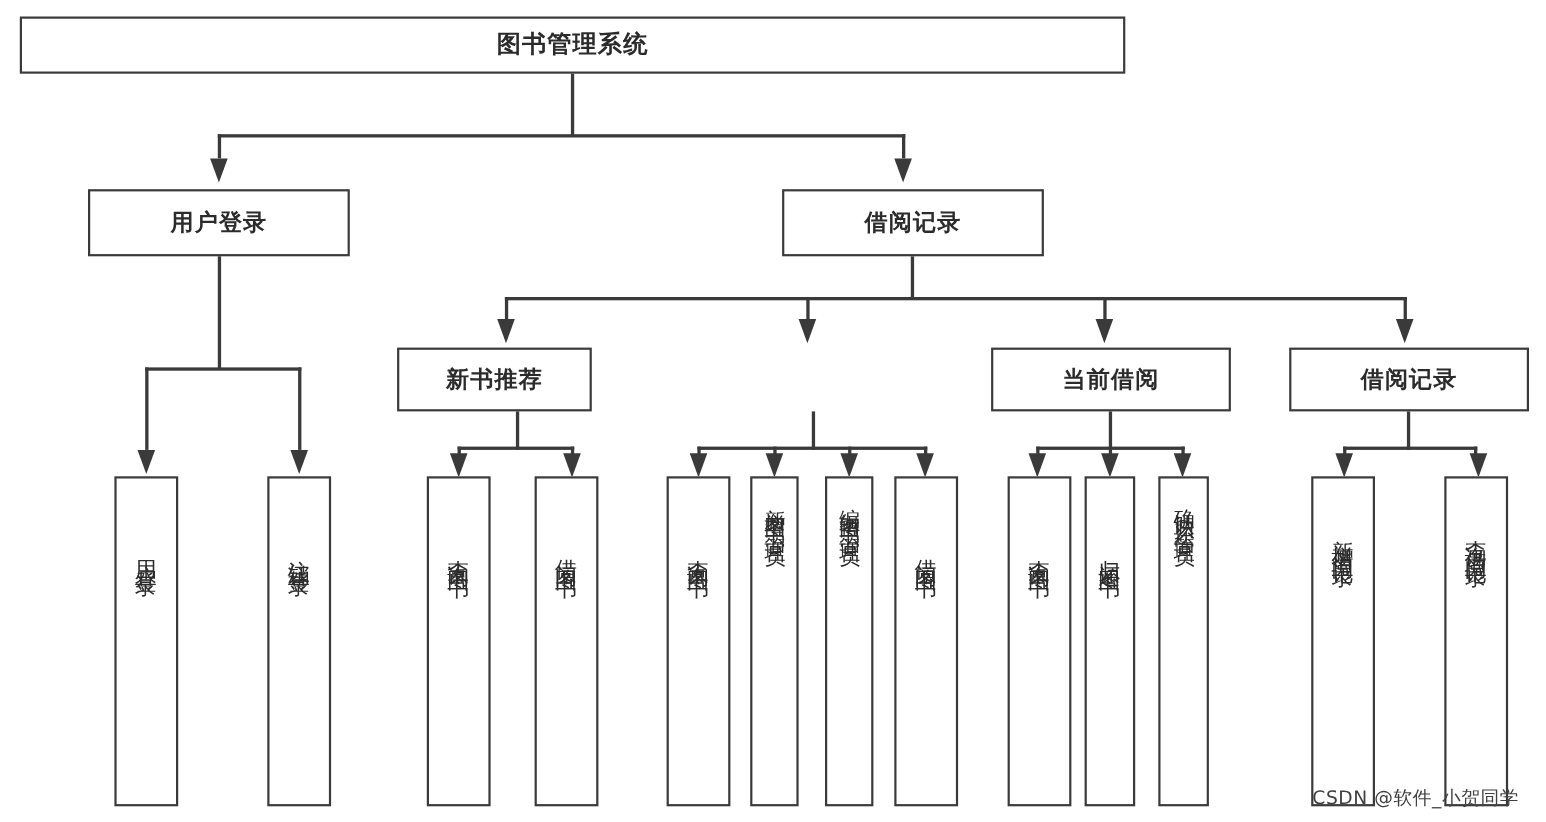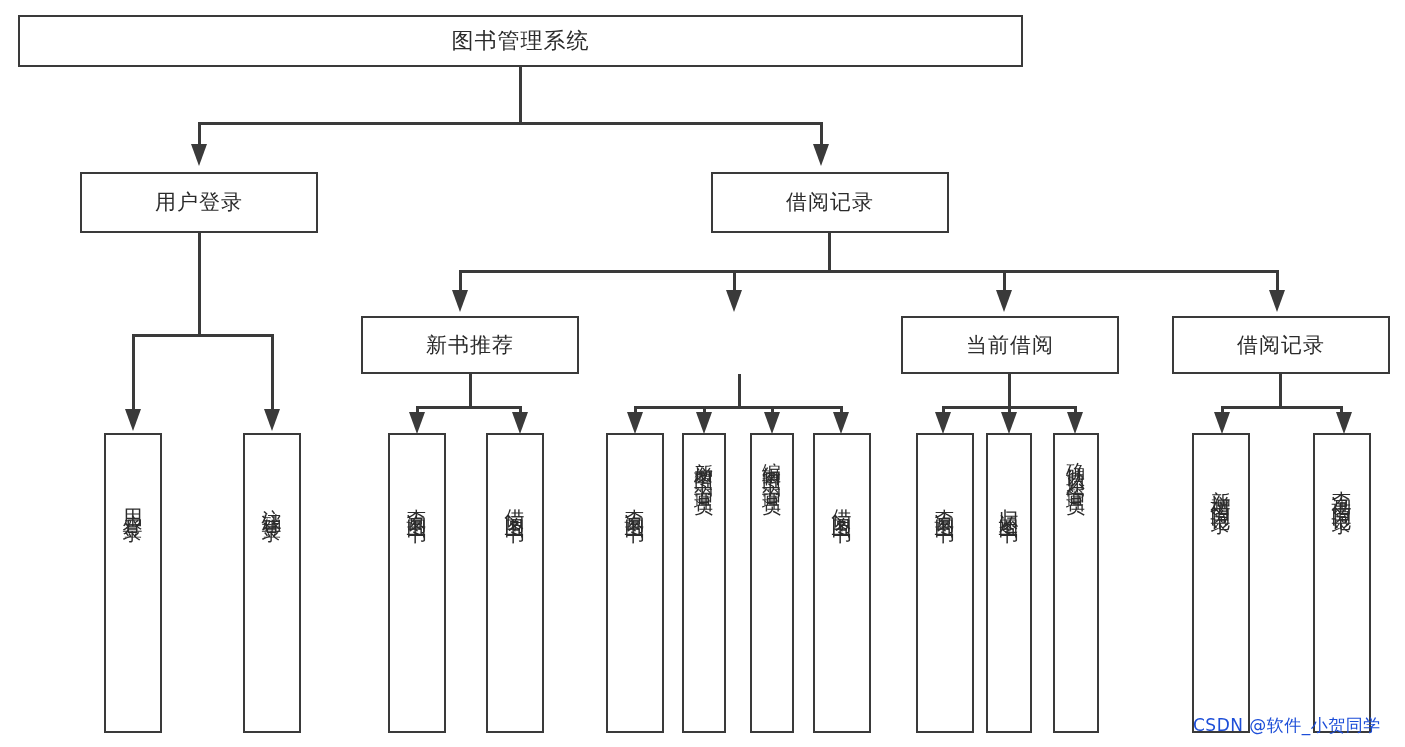--- a/index.html
+++ b/index.html
@@ -27,20 +27,21 @@
     color: #2b2b2b;
     display: flex;
     align-items: center;
     justify-content: center;
     text-align: center;
     line-height: 1.15;
   }
   .node.h {           
     font-size: 21px;
     letter-spacing: 1px;
+    font-weight: bold;
   }
   .node.root {
     font-size: 22px;
   }
   .node.v {           
     font-size: 20px;
     align-items: flex-start;
     justify-content: center;
     padding-top: 58px;
   }
@@ -63,21 +64,21 @@
     width: 0;
     height: 0;
     border-left: 8px solid transparent;
     border-right: 8px solid transparent;
     border-top: 22px solid #3a3a3a;
   }
   
   #watermark {
     position: absolute;
     font-size: 17px;
-    color: #1d4ed8;
+    color: #404040;
     white-space: nowrap;
     letter-spacing: 0.5px;
     pointer-events: none;
   }
 </style>
 </head>
 <body>
 
 <div id="canvas">
 
@@ -111,21 +112,21 @@
   <div class="conn hline" style="left:459px; top:270px; width:820px; height:3px;"></div>
   <div class="conn vline" style="left:459px; top:270px; width:3px; height:20px;"></div>
   <div class="conn vline" style="left:733px; top:270px; width:3px; height:20px;"></div>
   <div class="conn vline" style="left:1003px; top:270px; width:3px; height:20px;"></div>
   <div class="conn vline" style="left:1276px; top:270px; width:3px; height:20px;"></div>
   <div class="arrow" style="left:452px; top:290px;"></div>
   <div class="arrow" style="left:726px; top:290px;"></div>
   <div class="arrow" style="left:996px; top:290px;"></div>
   <div class="arrow" style="left:1269px; top:290px;"></div>
 
-  <div class="node h" style="left:361px; top:316px; width:218px; height:58px;text-align:right;">
+  <div class="node h" style="left:361px; top:316px; width:177px; height:58px;text-align:right;">
     <span>新书推荐</span>
   </div>
   <div class="node h" style="left:1172px; top:316px; width:218px; height:58px;">
     <span>借阅记录</span>
   </div>
   <div class="node h" style="left:901px; top:316px; width:218px; height:58px;">
     <span>当前借阅</span>
   </div>
 
   <div class="conn vline" style="left:469px; top:374px; width:3px; height:35px;"></div>

